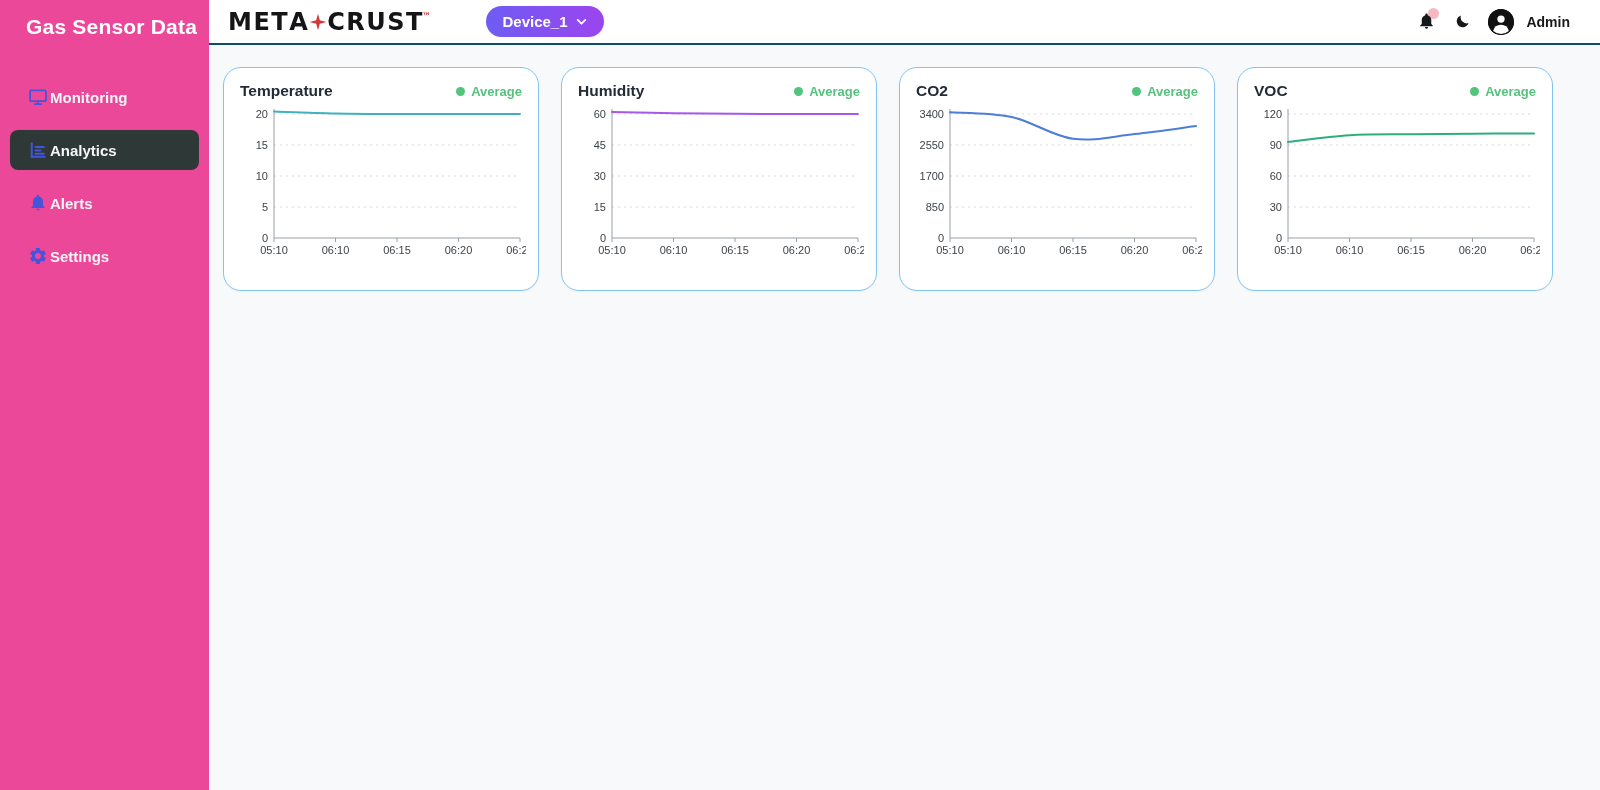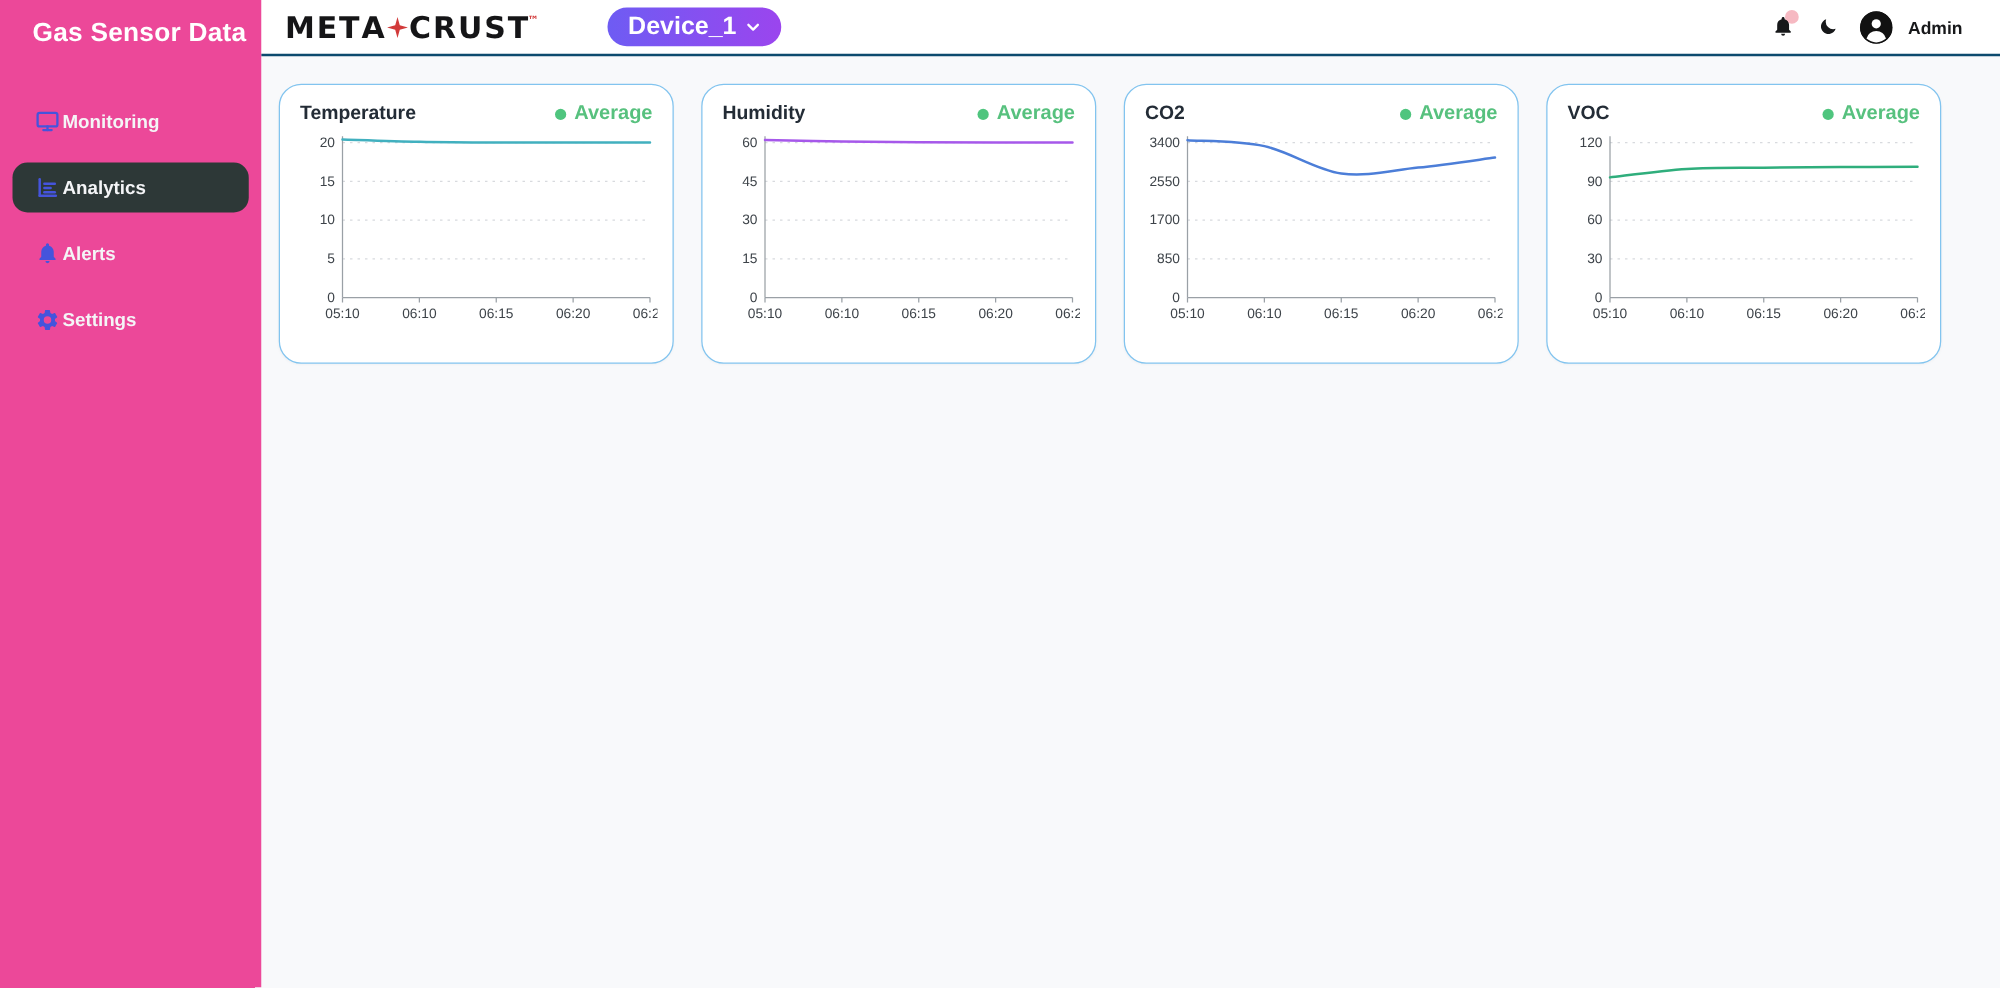--- a/index.html
+++ b/index.html
@@ -6,37 +6,37 @@
   html,body { width:1600px; height:790px; overflow:hidden; }
   body { font-family:"Liberation Sans", sans-serif; background:#f8f9fb; position:relative; }
 
   
   .sidebar { position:absolute; left:0; top:0; width:209px; height:790px;
              background:#ec4899; color:#fff; z-index:5; }
   .sidebar-title { font-size:21px; font-weight:bold; color:#fff; padding:15px 0 0 26px; letter-spacing:.2px; }
   .nav { margin-top:38px; }
   .nav-item { display:flex; align-items:center; gap:2px; margin:0 10px 13px 10px;
               padding:10px 18px; border-radius:8px; cursor:pointer; }
-  .nav-item.active { background:#2d3837;border-radius:12px; }
+  .nav-item.active { background:#2d3837; }
   .nav-icon { width:20px; height:20px; display:inline-flex; align-items:center; justify-content:center; }
   .nav-icon svg { width:20px; height:20px; }
   .nav-label { font-size:15px; font-weight:600; color:#f4f5f7; }
 
   
   .topbar { position:absolute; left:209px; top:0; width:1391px; height:45px;
             background:#ffffff; border-bottom:2px solid #0c4a6e;
             display:flex; align-items:center; z-index:4; }
   .logo { display:flex; align-items:baseline; margin-left:19px; color:#151517;
           font-weight:bold; font-size:24px; letter-spacing:1.5px; position:relative;
           font-family:"DejaVu Sans", sans-serif; }
   .logo .pulse { width:20px; height:20px; align-self:center; margin:0 -1px; }
   .logo .tm { font-size:9px; color:#d23a3a; position:relative; top:-11px; left:-2px; font-weight:bold; }
   .device-btn { margin-left:52px; height:31px; padding:0 16px; border:none; cursor:pointer;
                 border-radius:16px; background:linear-gradient(90deg,#6e5cf3,#9b45ee);
-                color:#fff; font-size:20px; font-weight:bold; font-family:inherit;
+                color:#fff; font-size:15px; font-weight:bold; font-family:inherit;
                 display:flex; align-items:center; gap:7px; }
   .device-btn svg { width:13px; height:13px; }
   .topbar-right { margin-left:auto; margin-right:30px; display:flex; align-items:center; gap:17px; }
   .bell-wrap { position:relative; width:20px; height:20px; cursor:pointer; }
   .bell-dot { position:absolute; right:-2px; top:-4px; width:11px; height:11px;
               border-radius:50%; background:#f6b9c2; }
   .bell-wrap svg { position:relative; width:19px; height:19px; }
   .moon { width:17px; height:17px; cursor:pointer; }
   .avatar { width:26px; height:26px; border-radius:50%; background:#111; cursor:pointer;
             display:flex; align-items:center; justify-content:center; overflow:hidden; }
@@ -47,21 +47,21 @@
   .content { position:absolute; left:209px; top:47px; width:1391px; height:743px;
              background:#f8f9fb; }
   .cards { display:flex; gap:22px; padding:20px 14px; }
   .card { width:316px; height:224px; background:#fff; border:1.5px solid #82c4ef;
           border-radius:18px; padding:13px 14px 8px 14px;
           box-shadow:0 1px 2px rgba(0,0,0,.03); flex:none; }
   .card-head { display:flex; align-items:center; justify-content:space-between; margin:1px 2px 2px 2px; }
   .card-title { font-size:15.5px; font-weight:600; color:#232c36; }
   .legend { display:flex; align-items:center; gap:6px; cursor:pointer; }
   .legend-dot { width:9px; height:9px; border-radius:50%; background:#4fc57e; }
-  .legend-label { font-size:16px; font-weight:600; color:#57c17e; }
+  .legend-label { font-size:13px; font-weight:600; color:#57c17e; }
   .chart { display:block; margin-top:2px; }
   .chart text { font-family:"Liberation Sans", sans-serif; }
 </style>
 </head>
 <body>
 
 <aside class="sidebar">
   <div class="sidebar-title">Gas Sensor Data</div>
   <nav class="nav" id="nav">
   <div class="nav-item">

